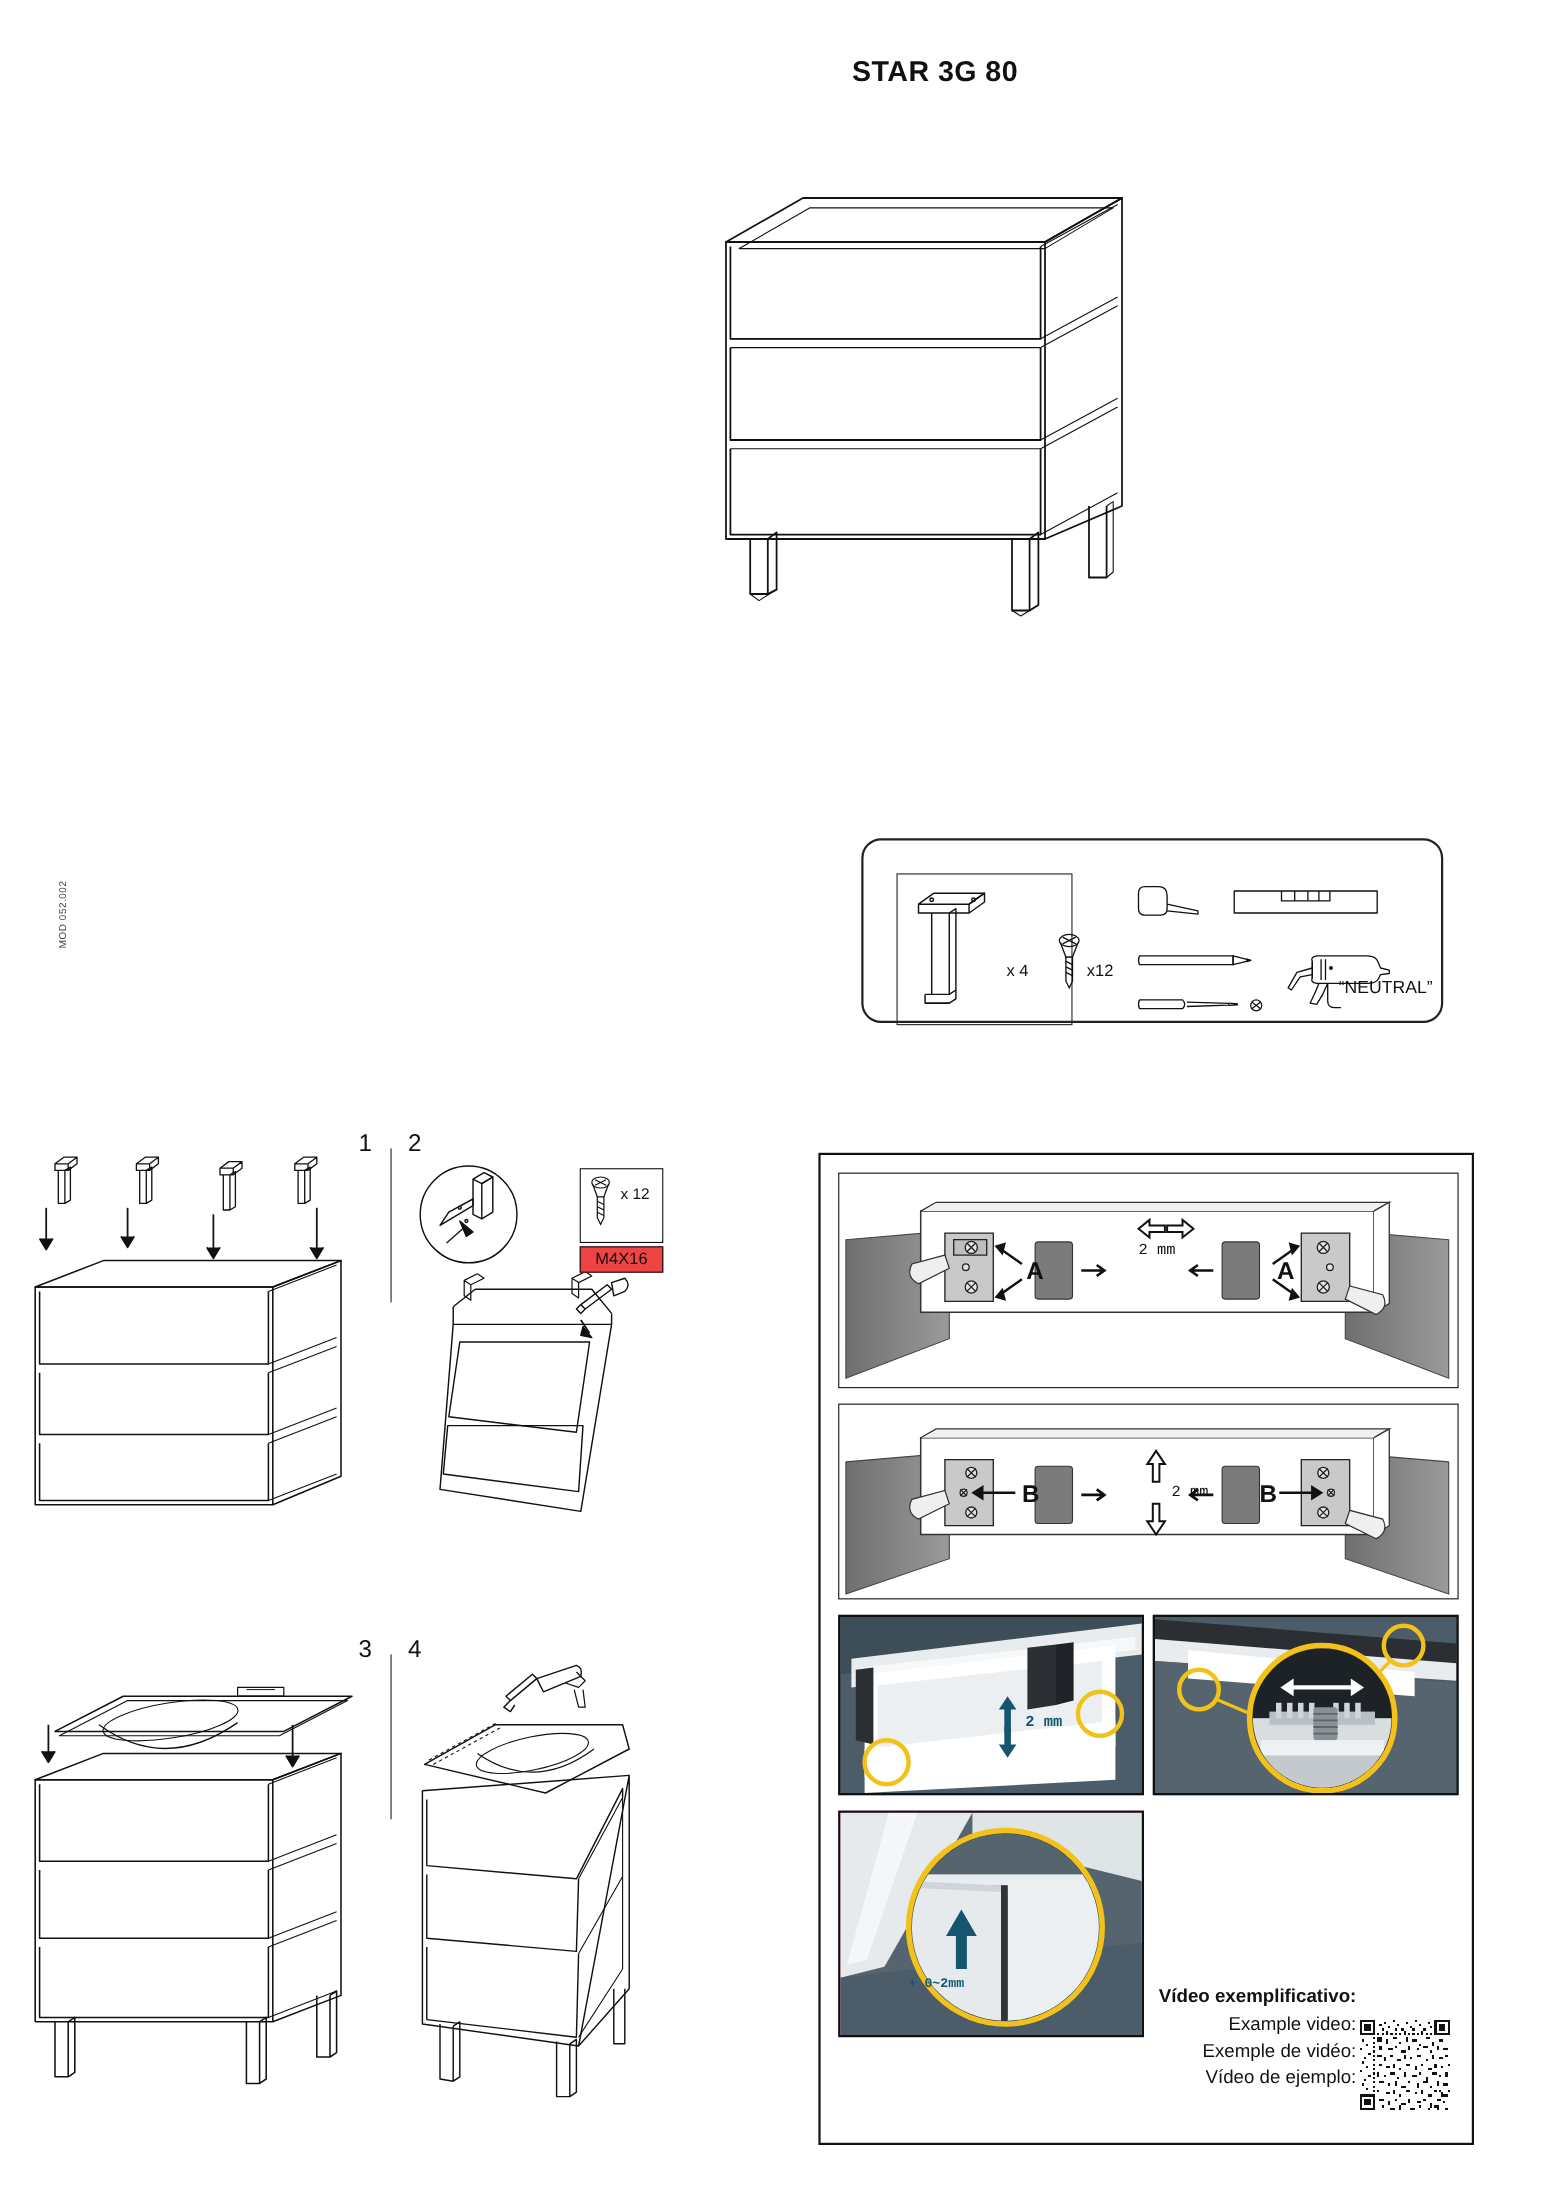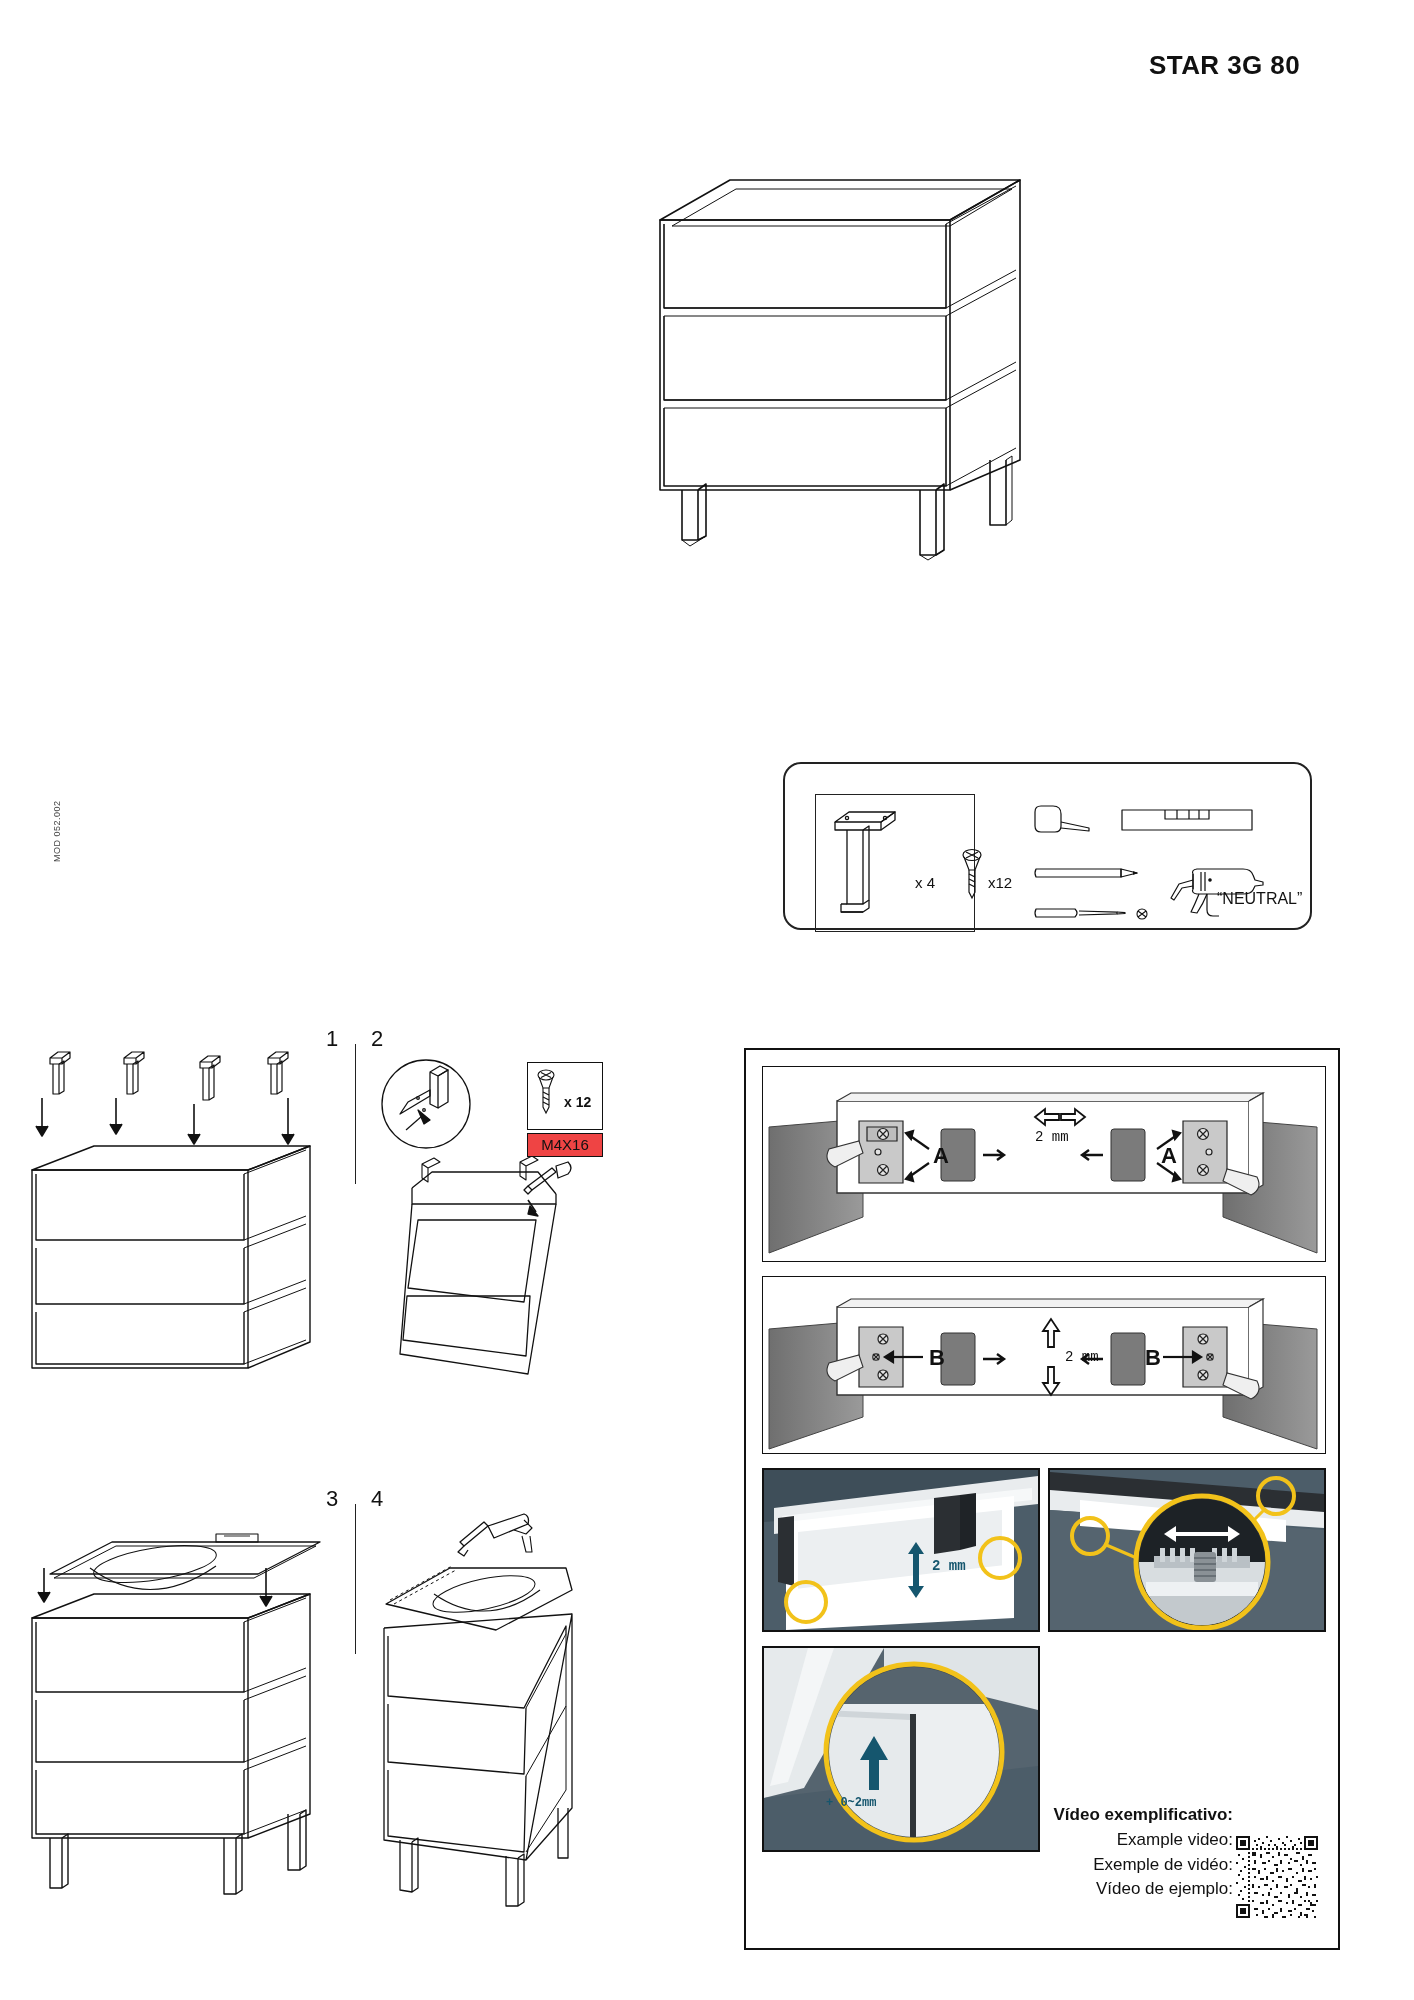--- a/index.html
+++ b/index.html
@@ -6,21 +6,21 @@
   html, body { margin:0; padding:0; }
   body {
     width:1414px; height:2000px;
     background:#fff;
     font-family:"Liberation Sans", sans-serif;
     color:#111; position:relative; overflow:hidden;
   }
   .page { position:absolute; inset:0; }
 
   
-  .header { position:absolute; left:400px; top:50px; width:900px; text-align:right; }
+  .header { position:absolute; left:400px; top:50px; width:900px; text-align:center; }
   .header .title { font-size:26px; font-weight:bold; letter-spacing:.4px; }
   .header .subtitle { font-size:20px; font-weight:bold; margin-top:16px; }
 
   
   .hero { position:absolute; left:620px; top:160px; width:440px; height:420px; }
 
   
   .brand { position:absolute; left:150px; top:755px; width:400px; text-align:center; }
   .brand .logo { font-size:54px; letter-spacing:1px; line-height:1;
      font-family:"DejaVu Sans", sans-serif; font-weight:300; position:relative; display:inline-block; }
@@ -368,21 +368,21 @@
       <svg width="20" height="50" viewBox="0 0 20 50">
         <g fill="none" stroke="#111" stroke-width="1.1">
           <ellipse cx="10" cy="6" rx="8" ry="5"></ellipse>
           <path d="M5 3.5 L15 8.5 M5 8.5 L15 3.5"></path>
           <path d="M3 8 L7 19 L13 19 L17 8"></path>
           <path d="M7 19 L7 38 L10 44 L13 38 L13 19"></path>
           <path d="M7 23 L13 26 M7 28 L13 31 M7 33 L13 36"></path>
         </g>
       </svg>
     </span>
-    <span style="position:absolute;left:36px;top:31px;font-size:14px;font-weight:bold;">x 12</span>
+    <span style="position:absolute;left:36px;top:14px;font-size:14px;">x 12</span>
   </div>
   <div style="position:absolute;left:527px;top:1133px;width:76px;height:24px;border:1.8px solid #111;background:#ef4444;text-align:center;">
     <span style="font-size:15px;line-height:21px;">M4X16</span>
   </div>
 
   <div class="rpanel">
 
     <div class="sub" style="left:16px;top:16px;width:564px;height:196px;">
       <svg width="560" height="192" viewBox="0 0 560 192">
         <defs>

